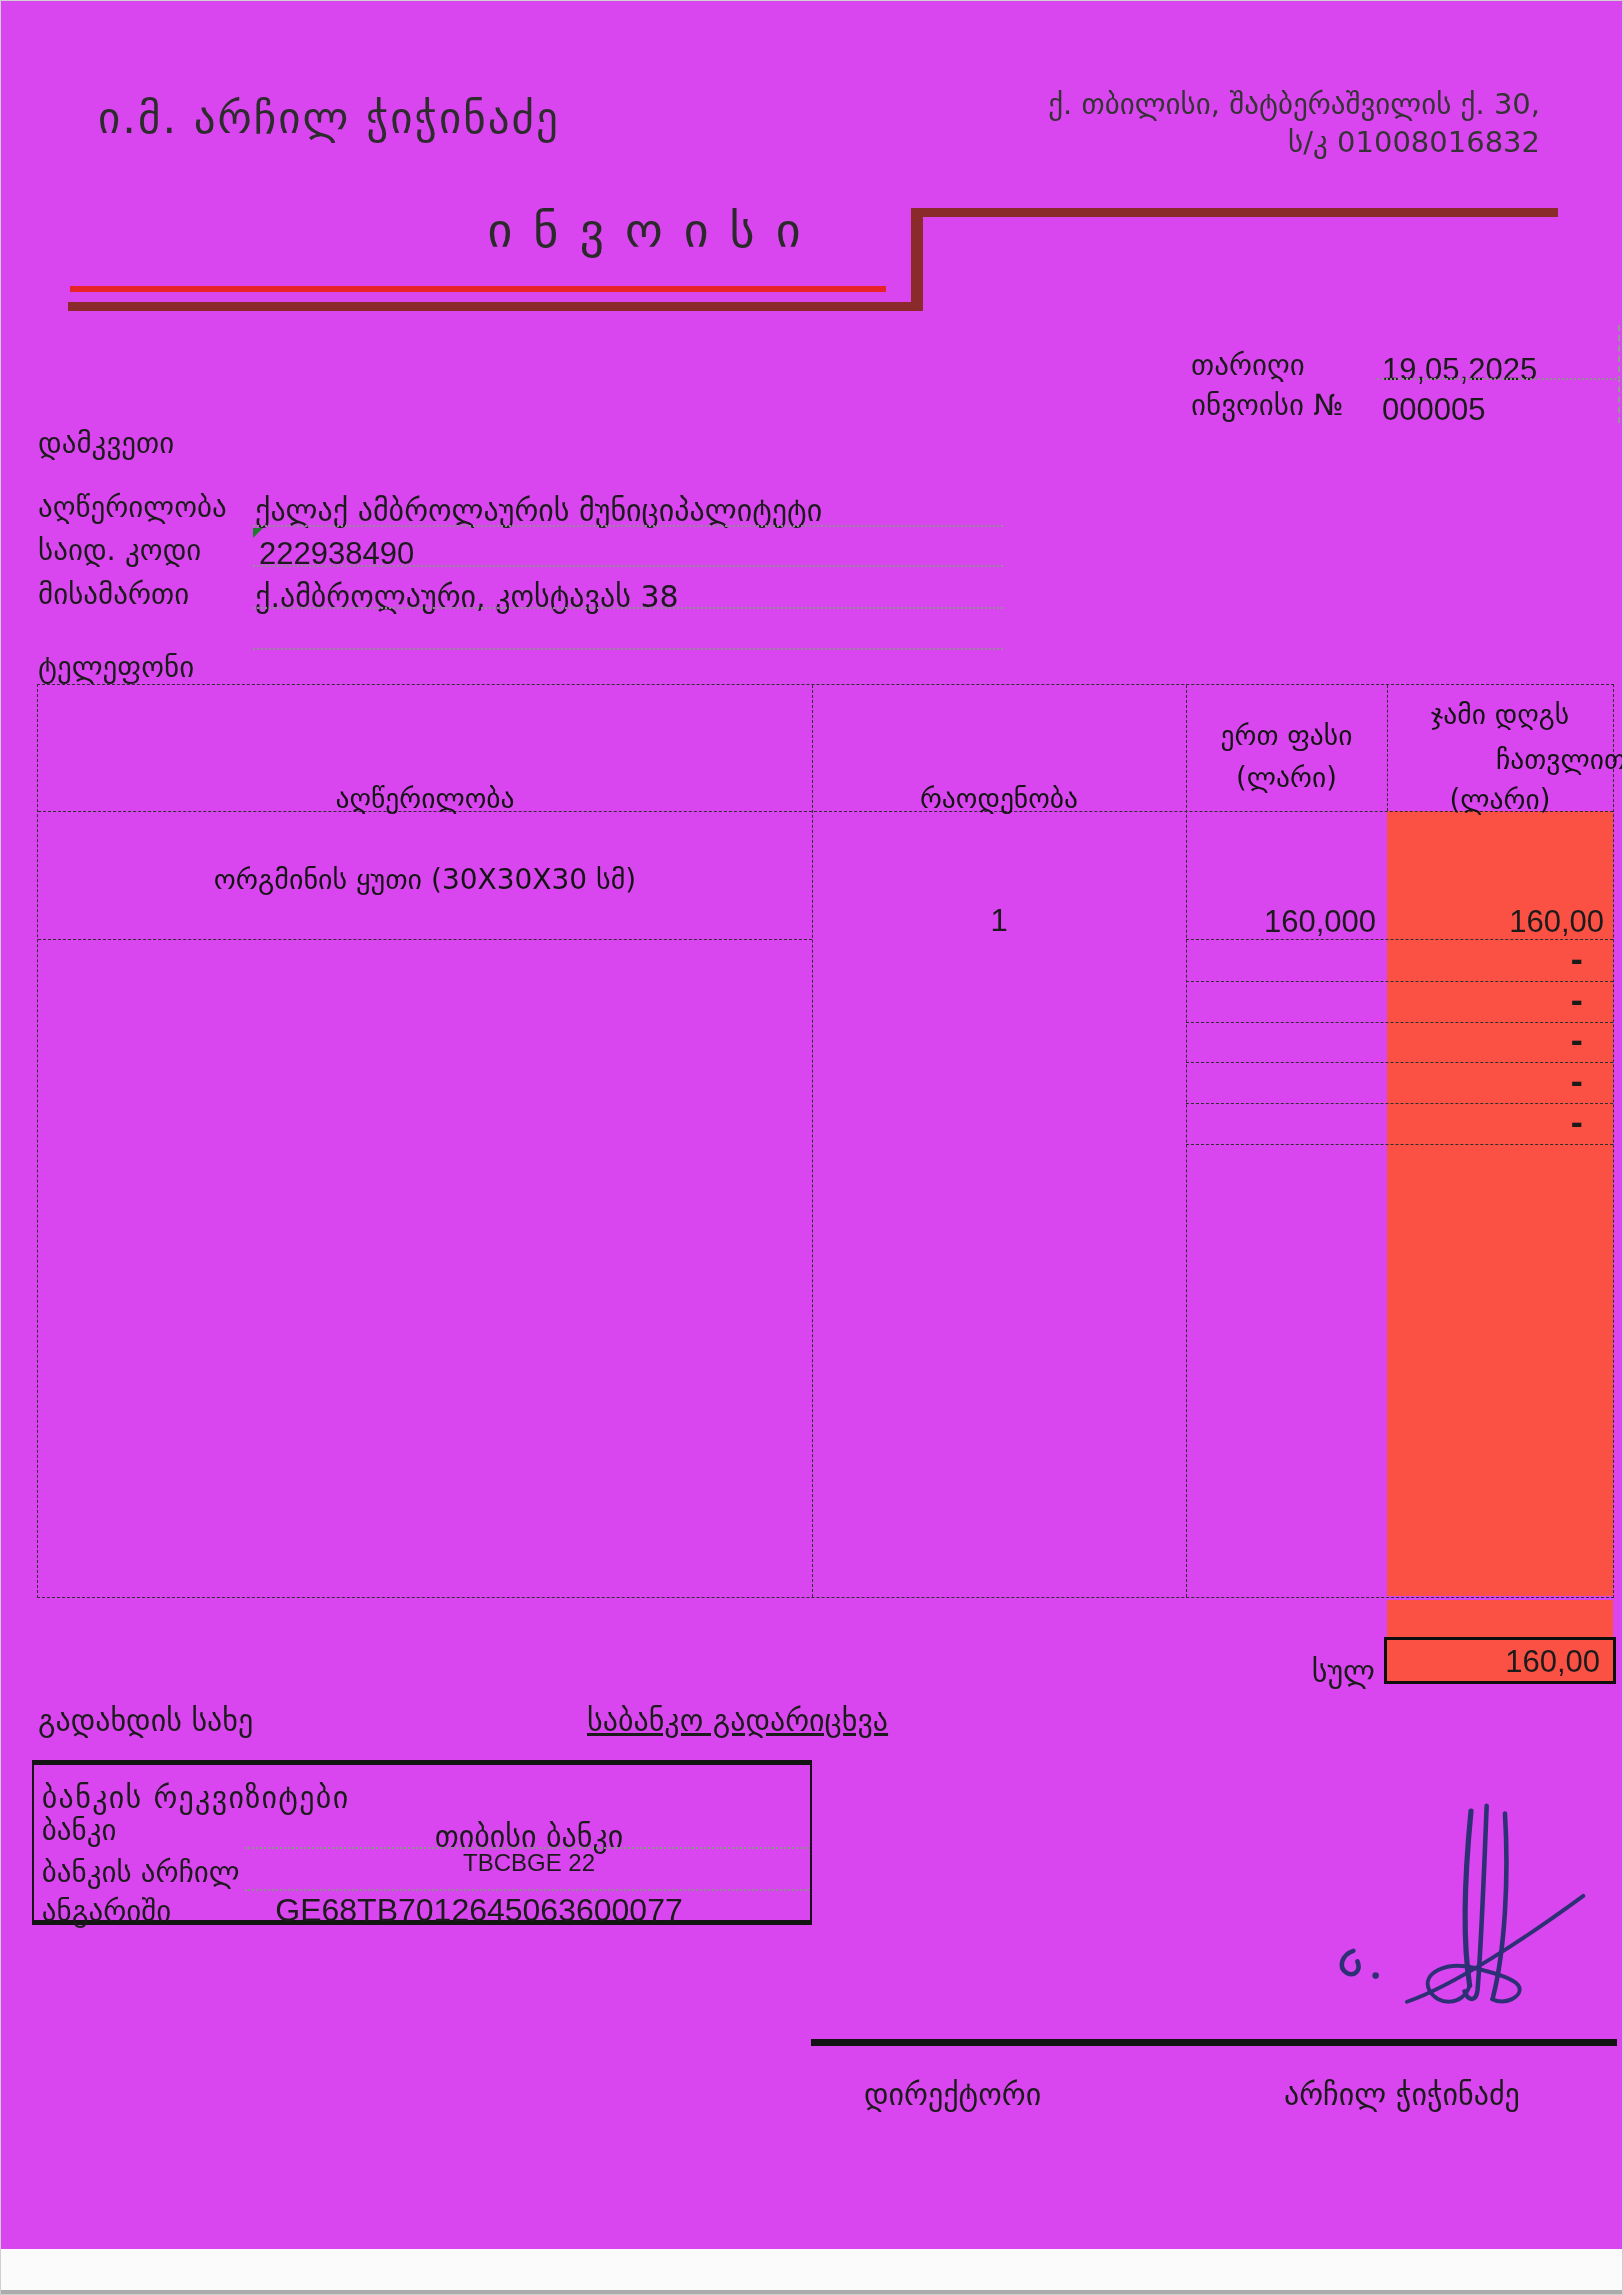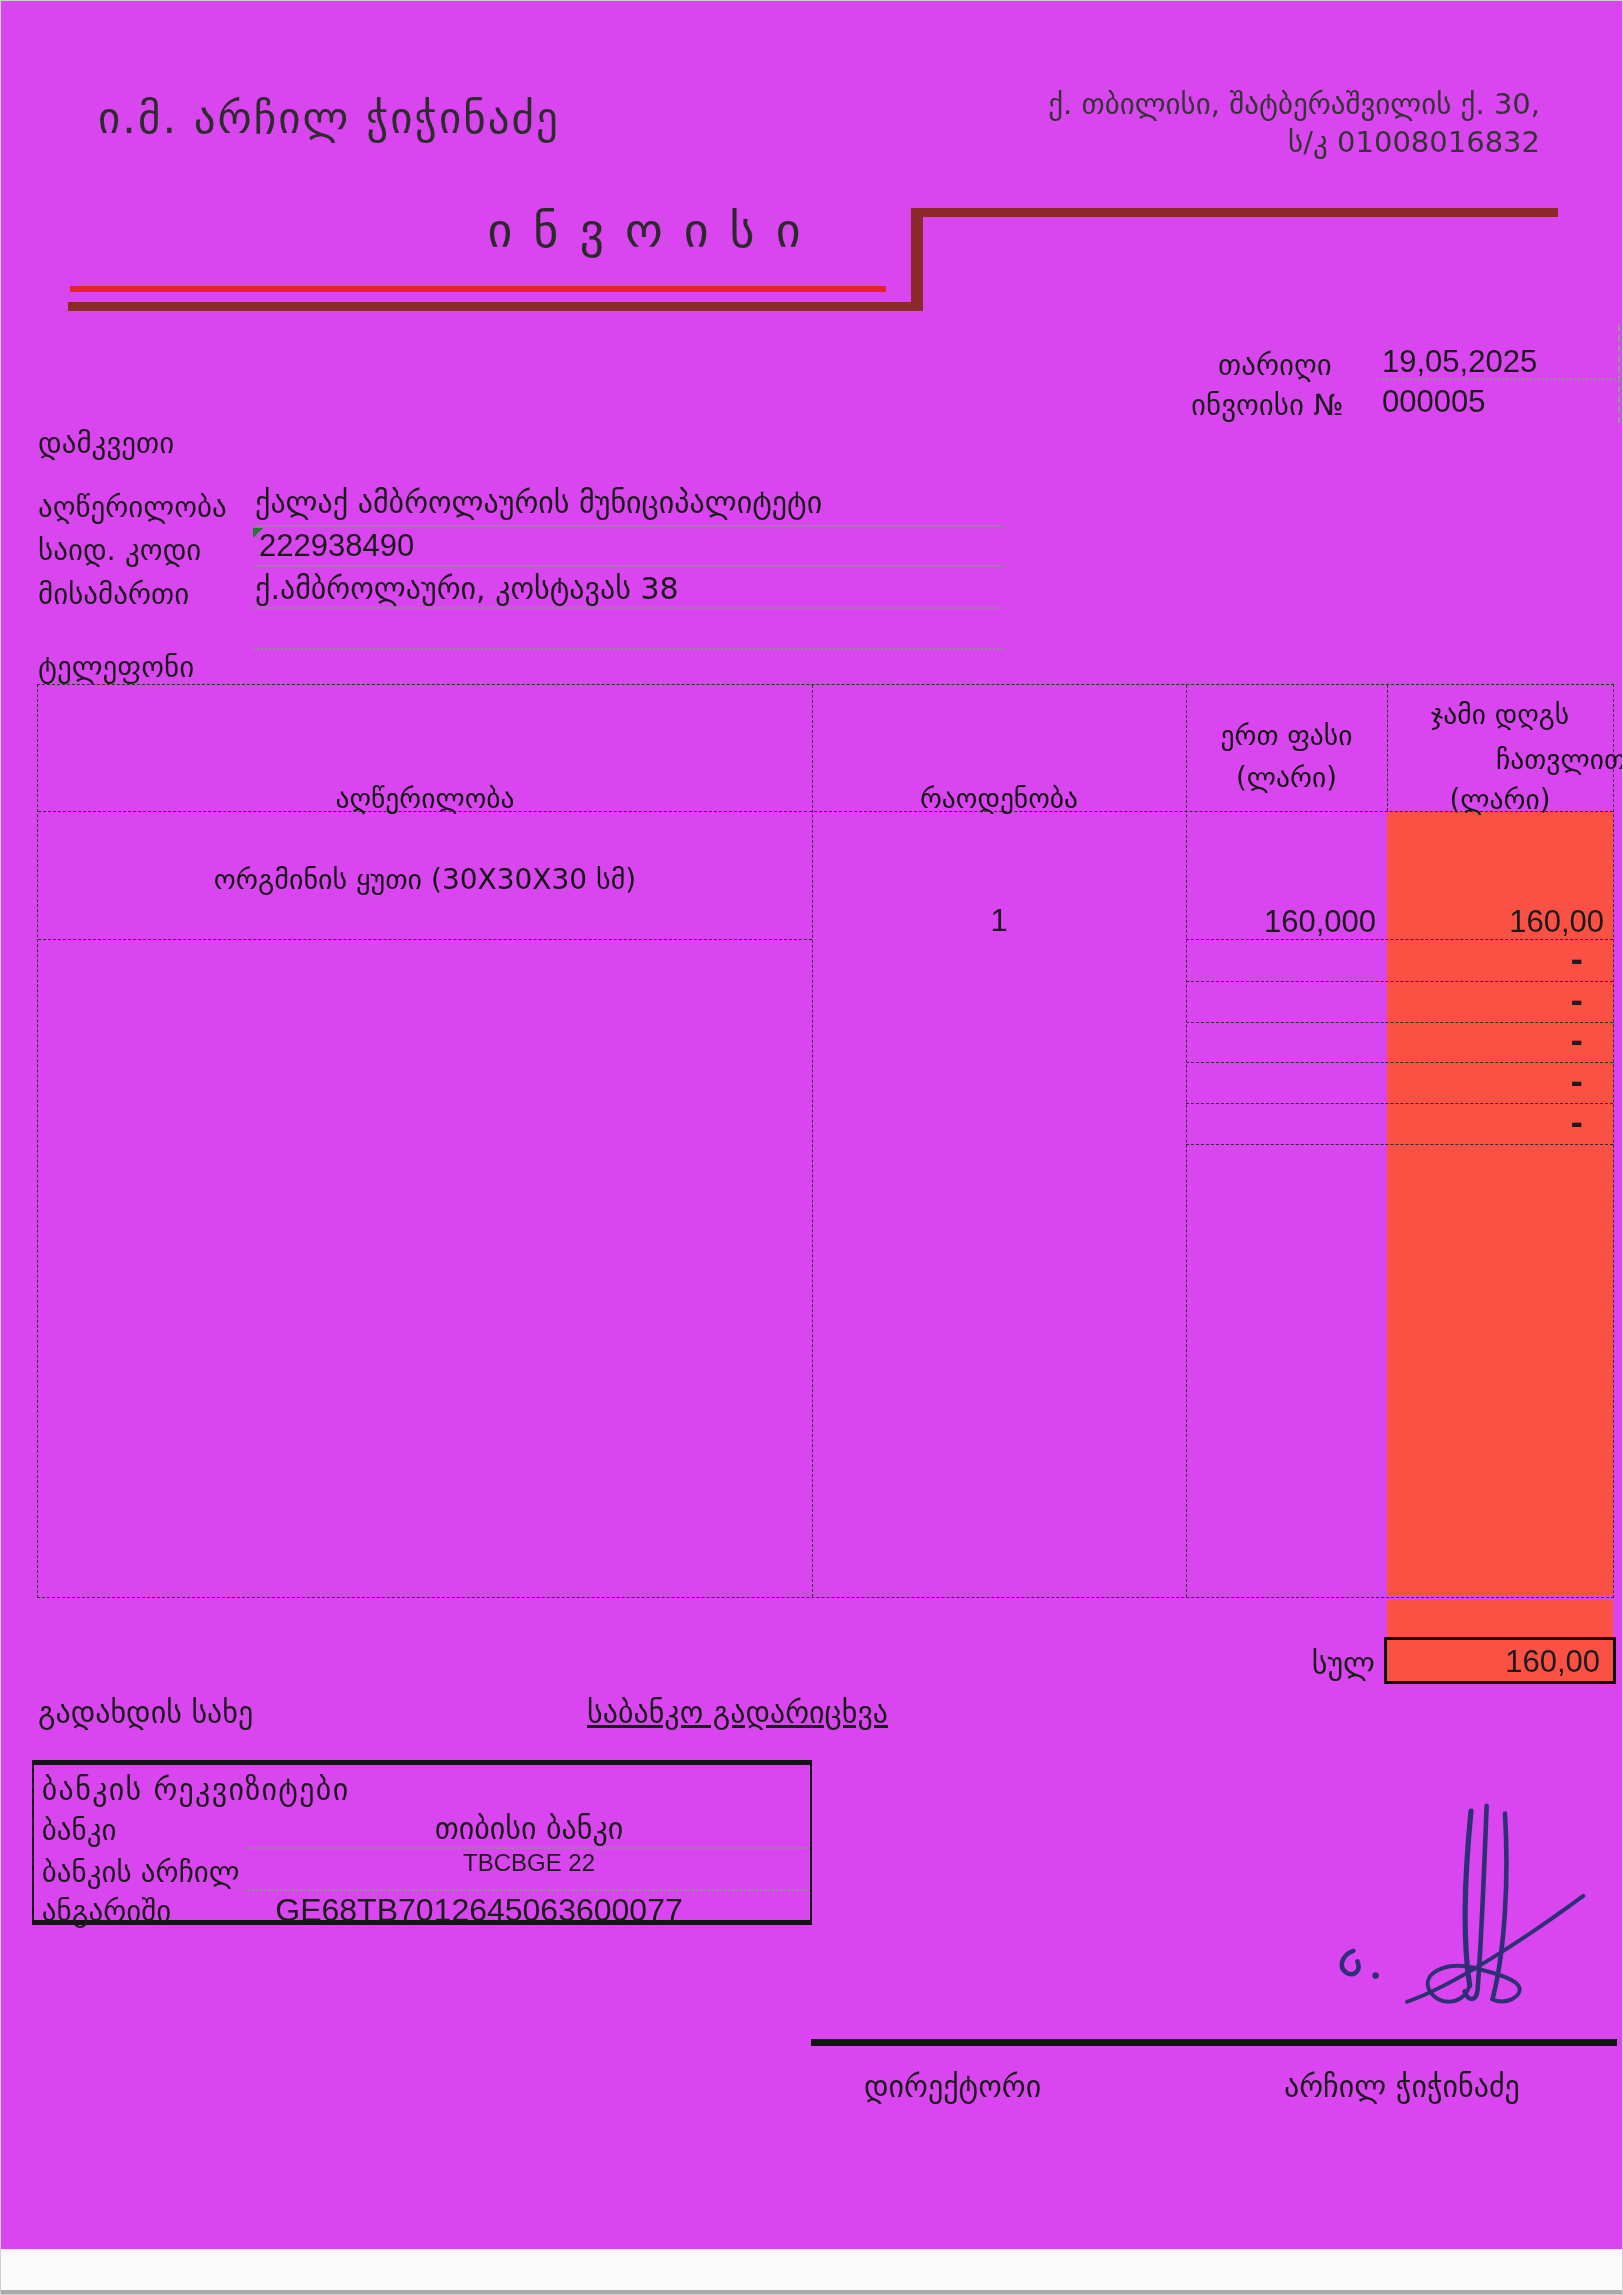--- a/index.html
+++ b/index.html
@@ -8,21 +8,21 @@
     font-family:"DejaVu Sans",sans-serif;color:#1b1b1b;overflow:hidden;
     border:1.3px solid #cfcfcf;box-sizing:border-box;
   }
   .abs{position:absolute;}
   .r{text-align:right;}
   .c{text-align:center;}
   .dotline{border-bottom:2px dotted #8f8f8f;height:0;}
   .dash-h{border-top:1.3px dashed #2f2f2f;height:0;}
   .dash-v{border-left:1.3px dashed #2f2f2f;width:0;}
   .lbl{font-size:29px;}
-  .val{font-size:30px;}
+  .val{font-size:30px;margin-top:8px;}
   .company{font-size:43px;letter-spacing:2px;color:#2c2c2c;white-space:nowrap;}
   .addr{font-size:29px;line-height:38px;text-align:right;color:#343434;white-space:nowrap;}
   .title{font-size:48px;letter-spacing:21px;color:#2a2a2a;white-space:nowrap;}
   .deco{background:#8b2a2b;}
   .deco-bright{background:#e72229;}
   .tbl{border:1.3px dashed #2f2f2f;box-sizing:border-box;}
   .th{font-size:27.5px;color:#141414;}
   .num{font-size:31px;font-family:"Liberation Sans","DejaVu Sans",sans-serif;}
   .redfill{background:#fa5144;}
   .total-cell{background:#fa5144;border:3.9px solid #0e0e0e;box-sizing:border-box;}
@@ -45,21 +45,21 @@
   </div>
 
   <div class="abs title c" style="left:392px;top:201px;width:523px;">ინვოისი</div>
 
   <div class="abs deco" style="left:910px;top:207px;width:647px;height:9.2px;"></div>
   <div class="abs deco" style="left:910px;top:207px;width:11.8px;height:103px;"></div>
   <div class="abs deco-bright" style="left:69px;top:285px;width:816px;height:5.9px;"></div>
   <div class="abs deco" style="left:67px;top:301px;width:855px;height:9.2px;"></div>
   <div class="abs" style="left:1617px;top:324px;height:98px;border-left:2px dashed #979797;"></div>
 
-  <div class="abs lbl" style="left:1190px;top:347px;margin-left:27px;">თარიღი</div>
+  <div class="abs lbl" style="left:1190px;top:347px;">თარიღი</div>
   <div class="abs val num" style="left:1381px;top:343px;">19,05,2025</div>
   <div class="abs dotline" style="left:1376px;top:377px;width:243px;"></div>
   <div class="abs lbl" style="left:1190px;top:387px;">ინვოისი №</div>
   <div class="abs val num" style="left:1381px;top:383px;">000005</div>
 
   <div class="abs lbl" style="left:37px;top:425px;">დამკვეთი</div>
 
   <div class="abs lbl" style="left:37px;top:489px;">აღწერილობა</div>
   <div class="abs val" style="left:254px;top:484px;">ქალაქ ამბროლაურის მუნიციპალიტეტი</div>
   <div class="abs dotline" style="left:252px;top:524px;width:750px;"></div>

